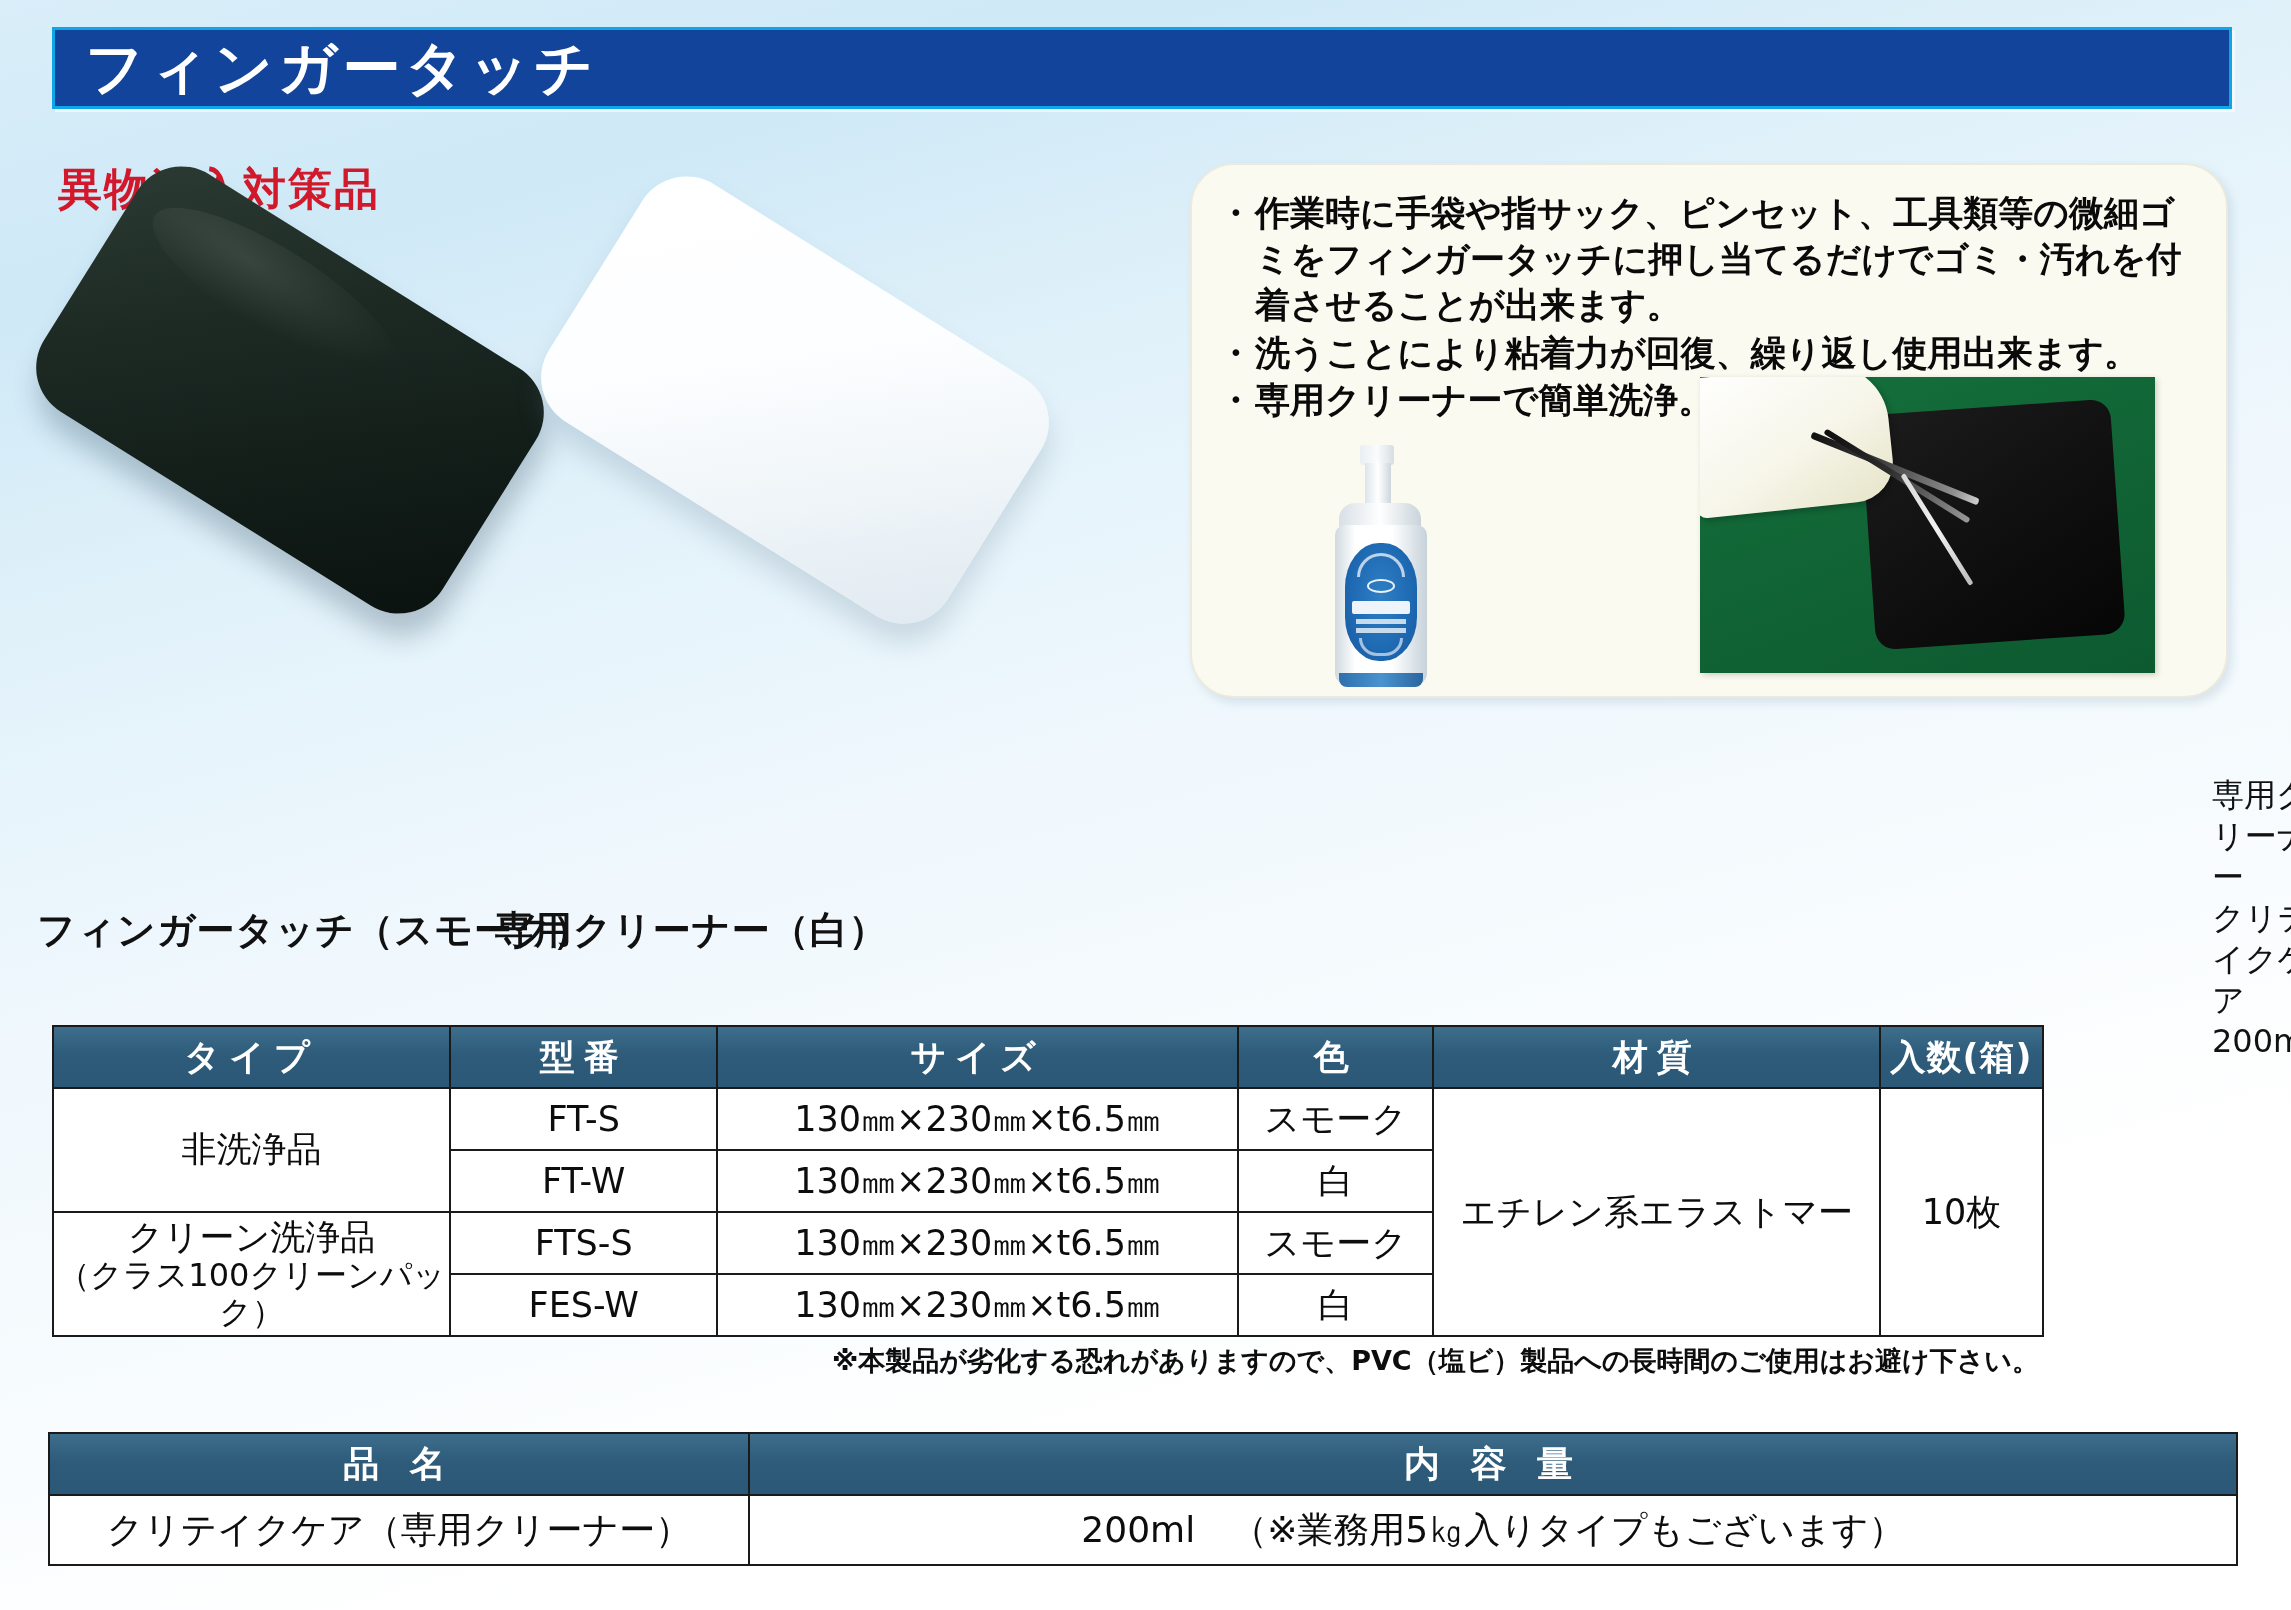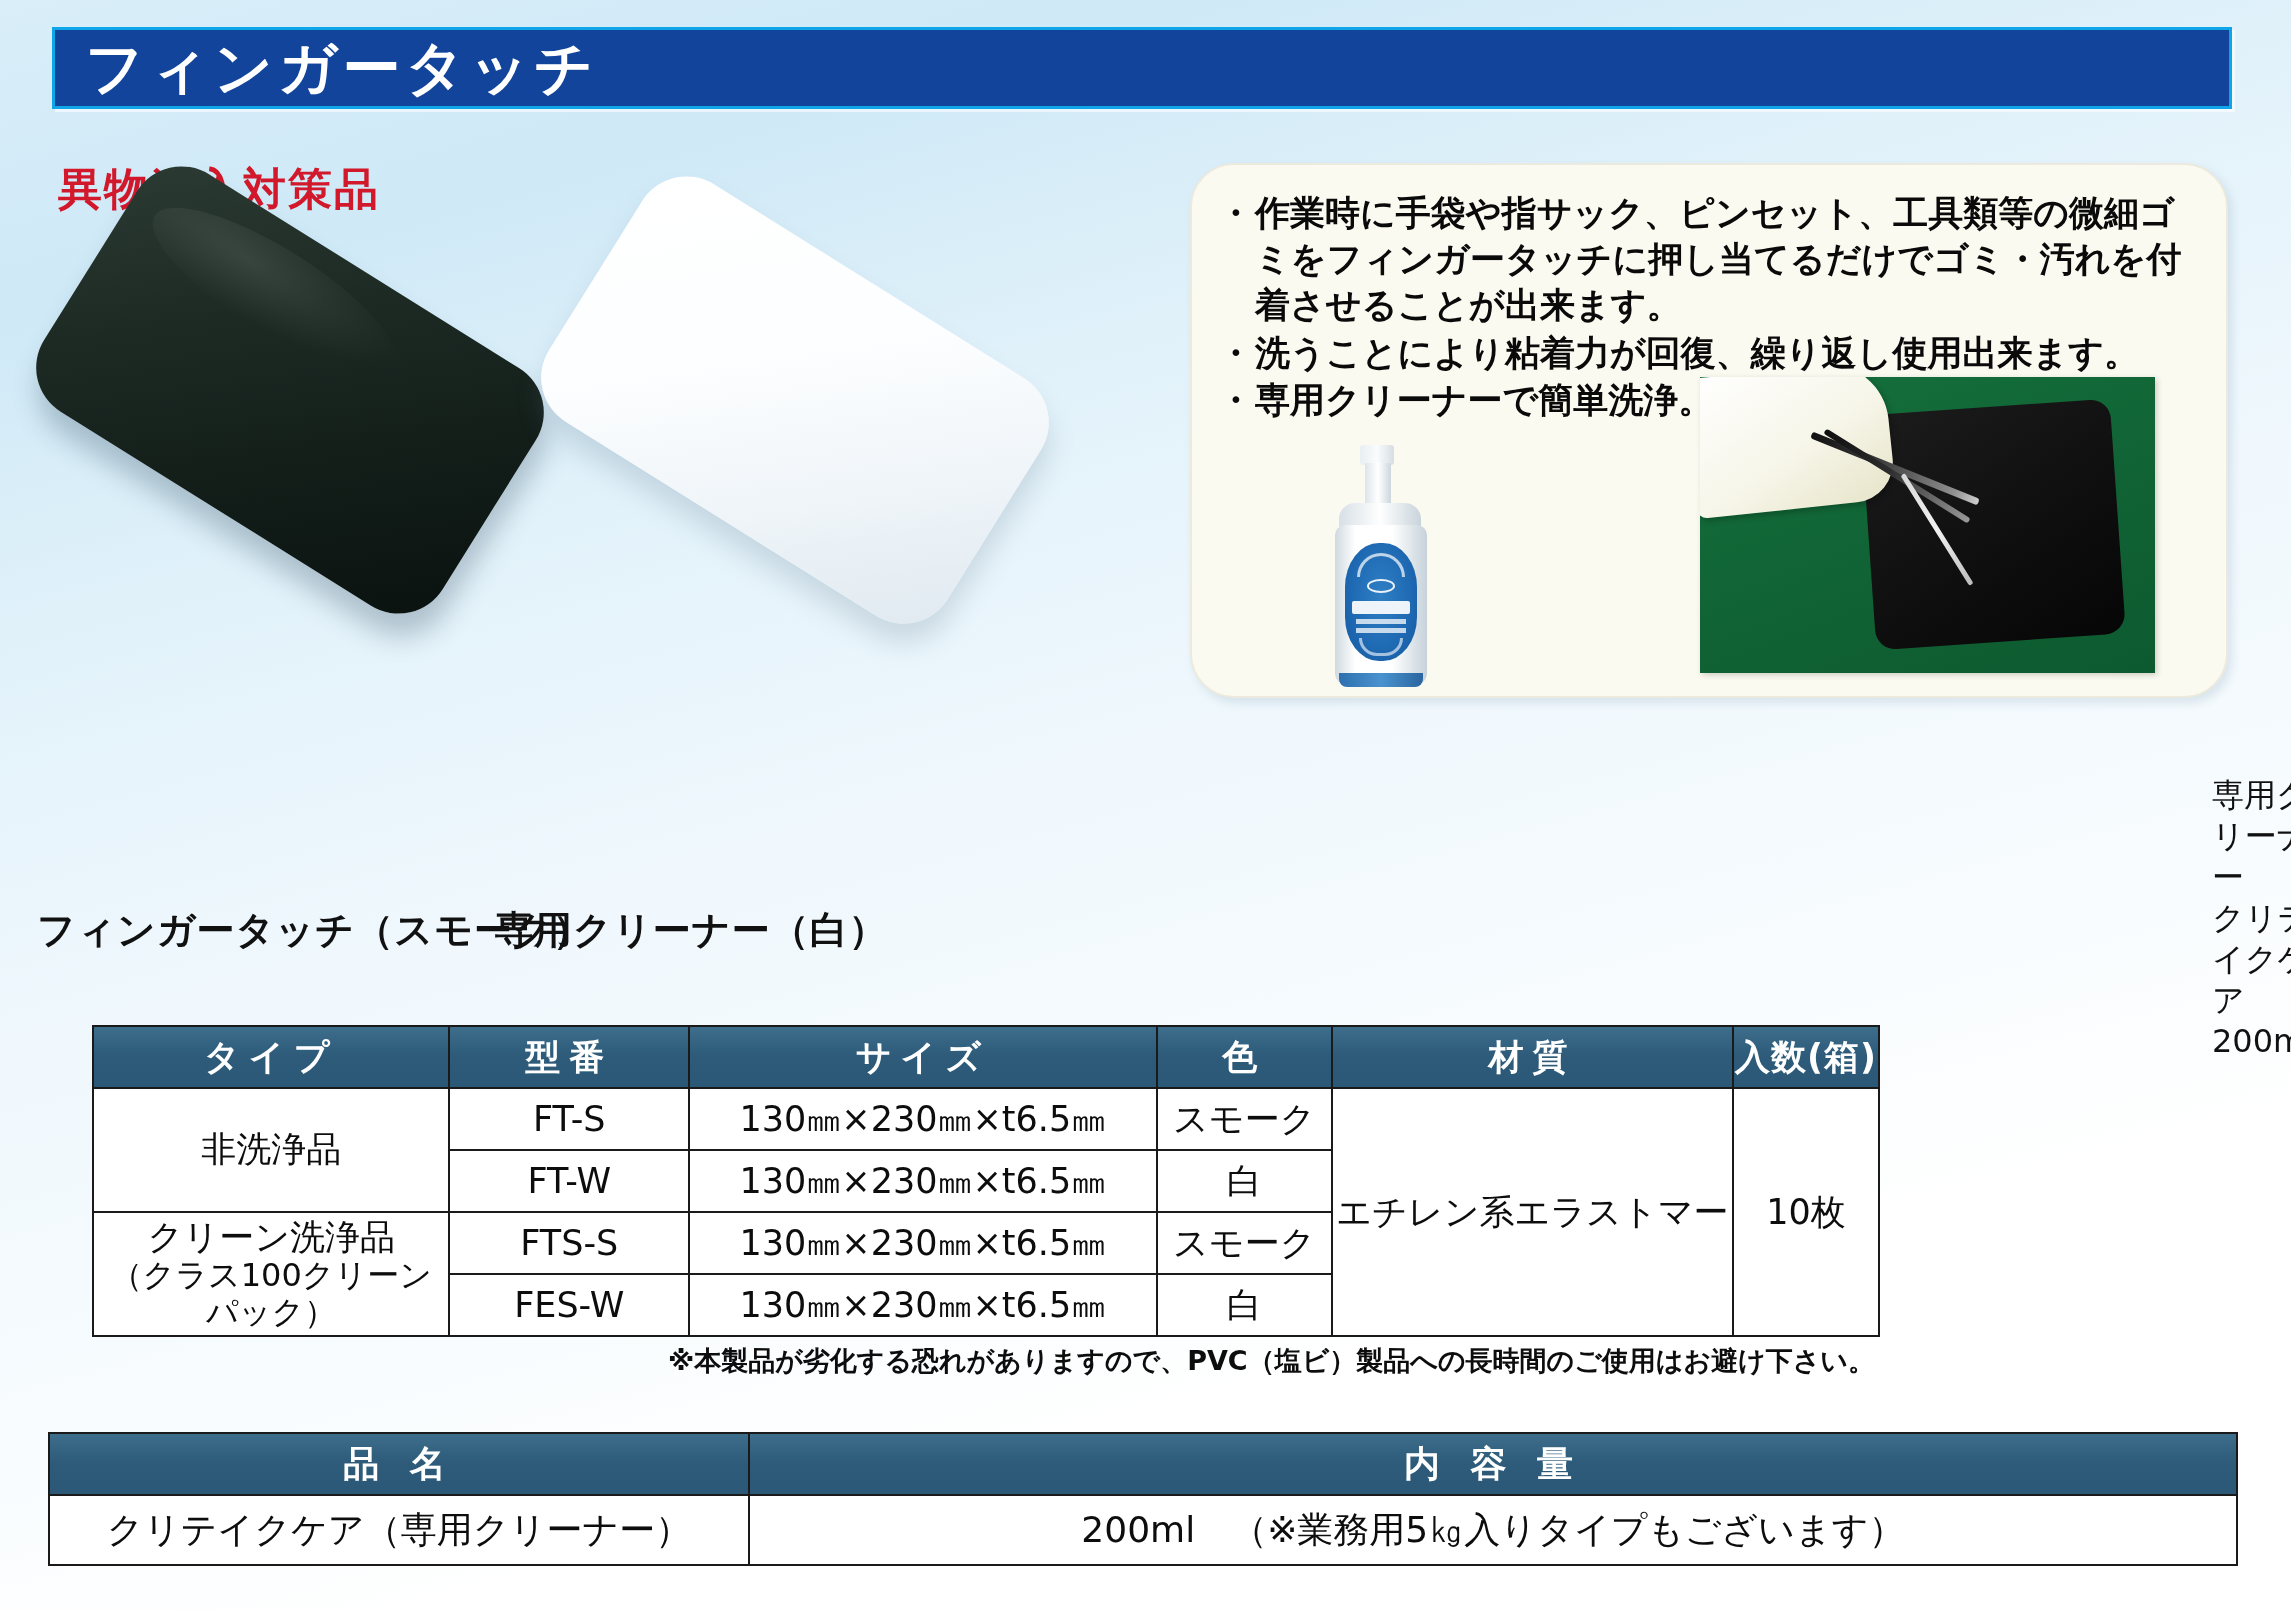--- a/index.html
+++ b/index.html
@@ -211,21 +211,21 @@
     font-size: 32px;
     line-height: 1.28;
     color: #111;
     font-weight: 500;
     white-space: pre-line;
   }
 
   
   table { border-collapse: collapse; table-layout: fixed; }
   .spec-table {
-    position: absolute; left: 52px; top: 1025px; width: 1788px; margin-left: 40px;
+    position: absolute; left: 52px; top: 1025px; width: 1992px;
   }
   .spec-table th, .spec-table td {
     border: 2px solid #1a1a1a;
     text-align: center;
     vertical-align: middle;
     font-size: 35px;
     color: #0d0d0d;
     padding: 4px 2px;
     background: #ffffff;
   }

